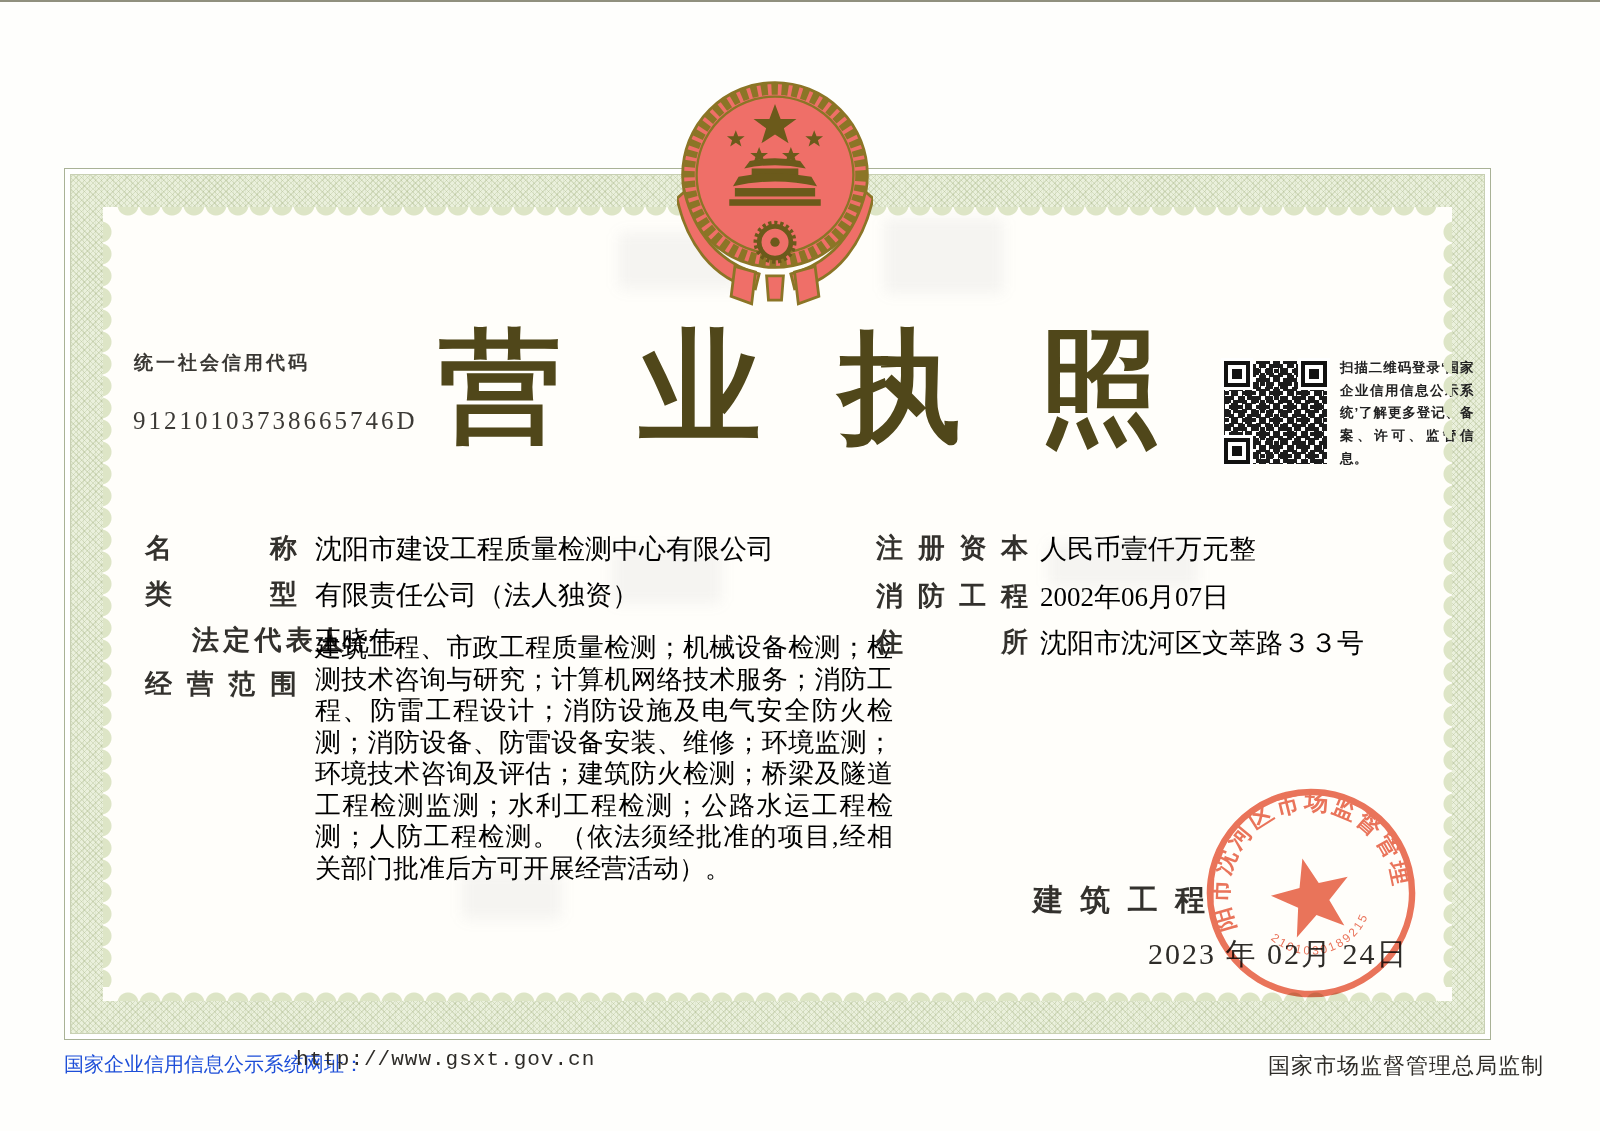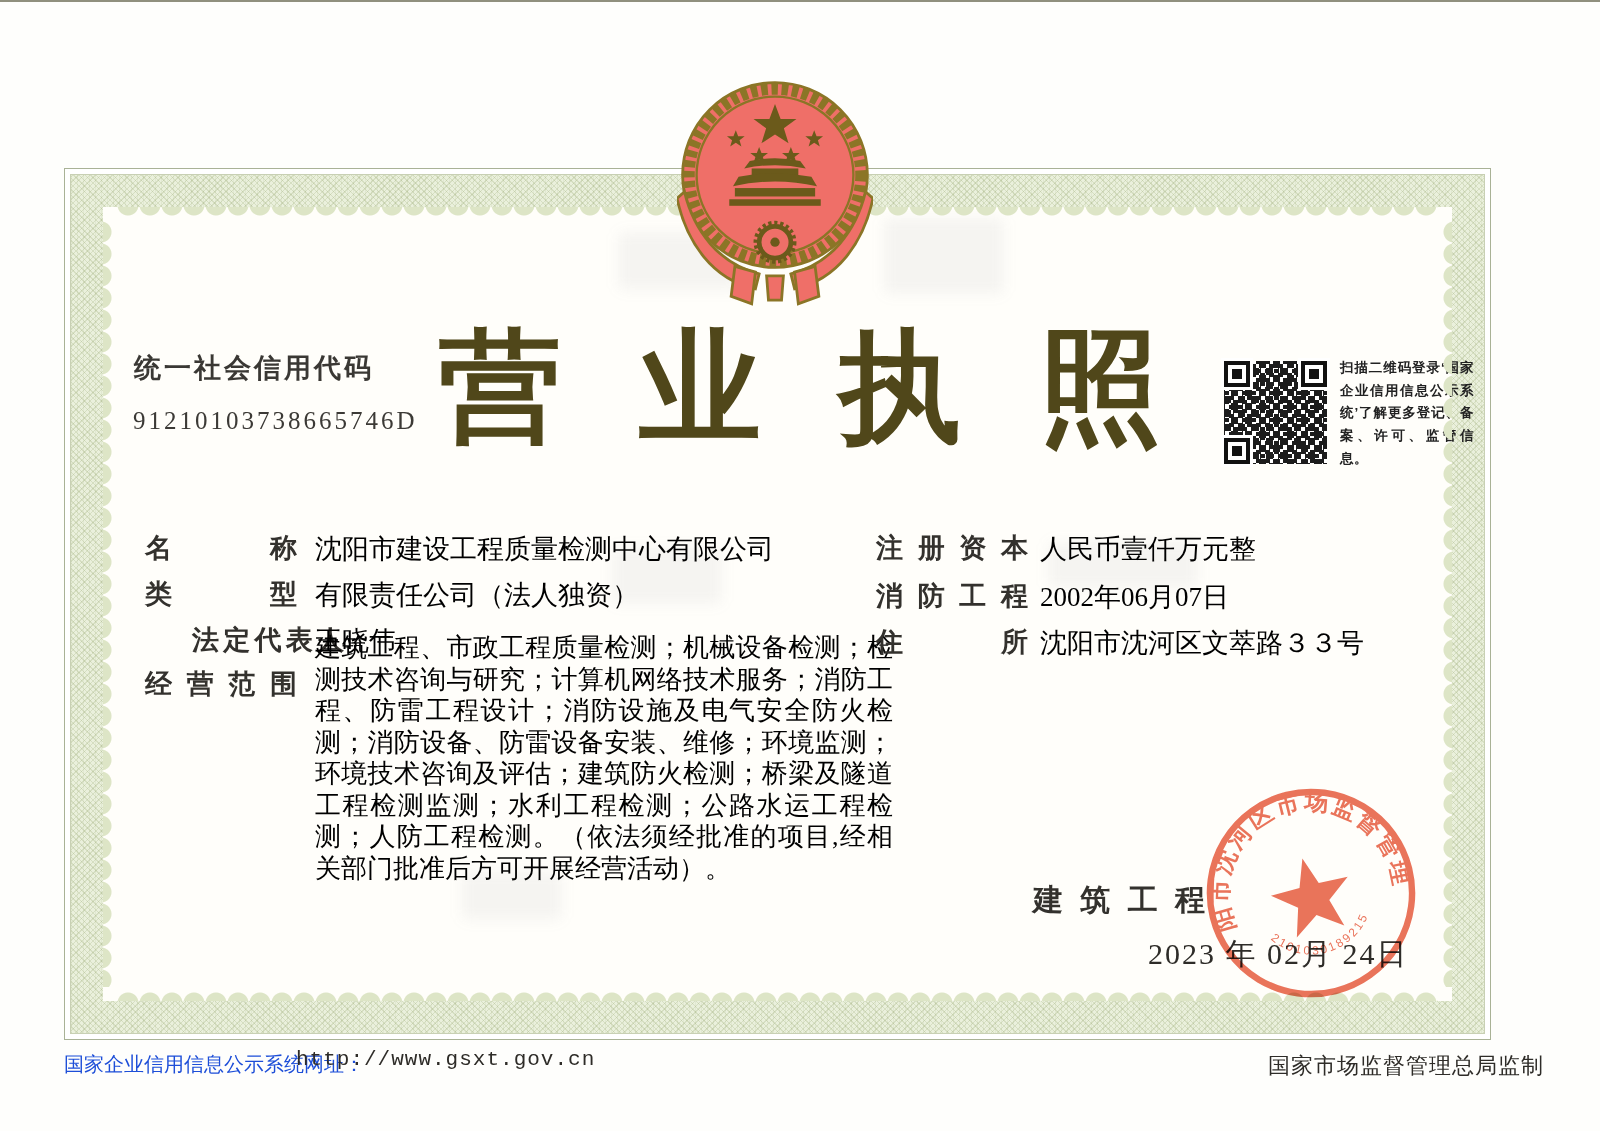--- a/index.html
+++ b/index.html
@@ -31,21 +31,21 @@
     background:radial-gradient(10px 10px at 15px 11px, #dde5c6 0 10px, rgba(0,0,0,0) 11px);
     background-size:13px 22px; background-repeat:repeat-y; }
 
   
   .ghost { position:absolute; background:rgba(110,115,125,.07); filter:blur(7px); border-radius:6px; }
 
   
   .emblem { position:absolute; left:677px; top:72px; width:196px; height:234px; z-index:5; }
 
   
-  .credit-label { position:absolute; left:134px; top:350px; font-size:27px; font-weight:bold;
+  .credit-label { position:absolute; left:134px; top:350px; font-size:19px; font-weight:bold;
     letter-spacing:3px; color:#3a3834; }
   .credit-code { position:absolute; left:133px; top:407px; font-family:"Liberation Serif", serif;
     font-size:25px; letter-spacing:3px; color:#3c3a36; }
   .doc-title { position:absolute; left:350px; top:320px; width:900px; text-align:center;
     font-size:122px; line-height:1.1; font-weight:bold; color:#50471a;
     letter-spacing:78px; padding-left:78px; }
 
   
   .qr { position:absolute; left:1224px; top:361px; width:103px; height:103px; background:
       repeating-conic-gradient(#1c1c1c 0 90deg, rgba(0,0,0,0) 90deg 180deg) 0px 0px/14px 14px,

